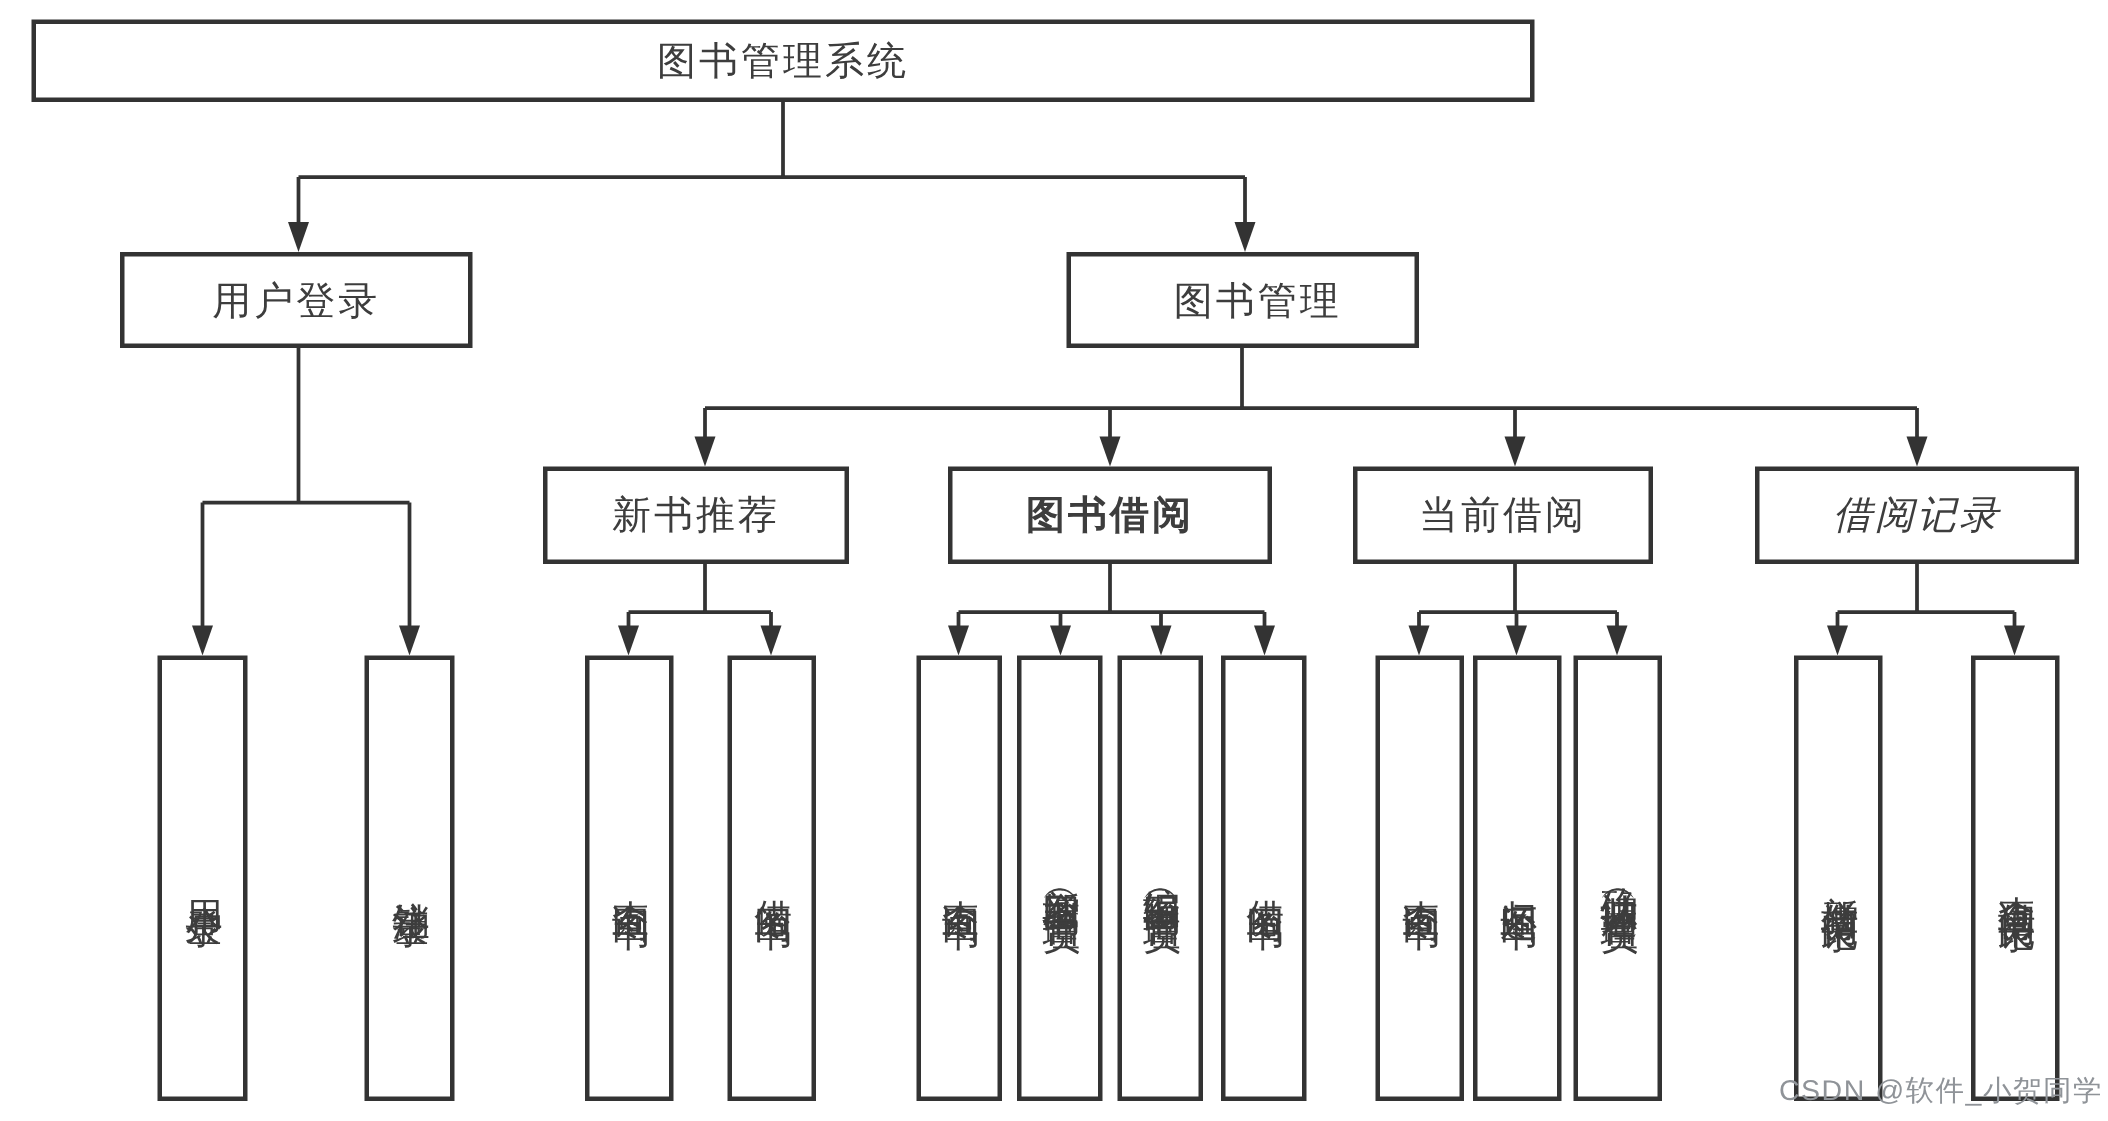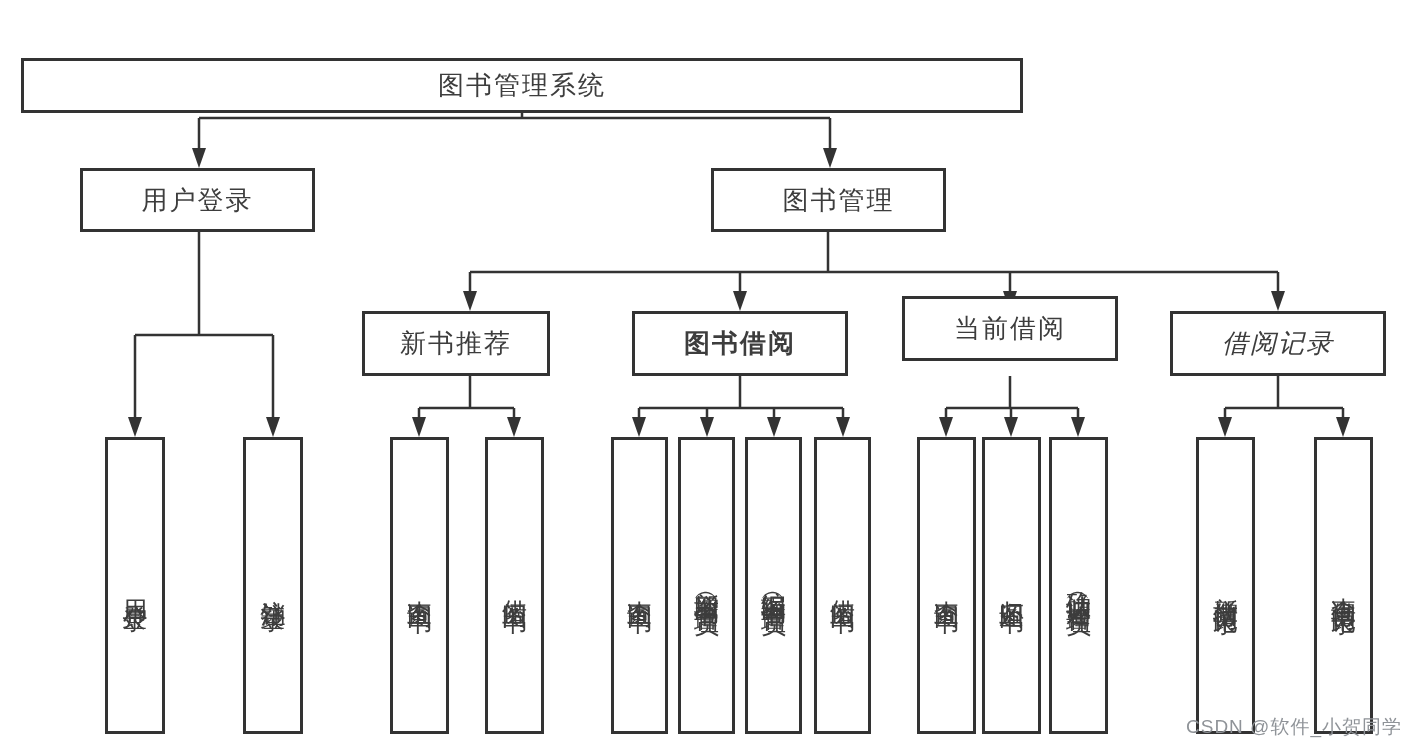--- a/index.html
+++ b/index.html
@@ -95,28 +95,28 @@
       <polygon points="767,417 781,417 774,437"></polygon>
       <polygon points="836,417 850,417 843,437"></polygon>
       <polygon points="939,417 953,417 946,437"></polygon>
       <polygon points="1004,417 1018,417 1011,437"></polygon>
       <polygon points="1071,417 1085,417 1078,437"></polygon>
       <polygon points="1218,417 1232,417 1225,437"></polygon>
       <polygon points="1336,417 1350,417 1343,437"></polygon>
     </g>
   </svg>
 
-  <div class="box" style="left:21px; top:13px; width:1002px; height:55px;margin-top:45px;">图书管理系统</div>
+  <div class="box" style="left:21px; top:13px; width:1002px; height:55px;">图书管理系统</div>
 
   <div class="box" style="left:80px; top:168px; width:235px; height:64px;">用户登录</div>
   <div class="box" style="left:711px; top:168px; width:235px; height:64px;padding-left:20px;">图书管理</div>
 
-  <div class="box" style="left:362px; top:311px; width:188px; height:65px;">新书推荐</div>
+  <div class="box" style="left:362px; top:311px; width:204px; height:65px;">新书推荐</div>
   <div class="box" style="left:632px; top:311px; width:216px; height:65px;font-weight:bold;">图书借阅</div>
-  <div class="box" style="left:902px; top:296px; width:216px; height:65px;">当前借阅</div>
+  <div class="box" style="left:902px; top:311px; width:200px; height:65px;">当前借阅</div>
   <div class="box" style="left:1170px; top:311px; width:216px; height:65px;font-style:italic;">借阅记录</div>
 
   <div class="vbox" style="left:105px; top:437px; width:60px; height:297px;">用户登录</div>
   <div class="vbox" style="left:243px; top:437px; width:60px; height:297px;">注销登录</div>
 
   <div class="vbox" style="left:390px; top:437px; width:59px; height:297px;">查询图书</div>
   <div class="vbox" style="left:485px; top:437px; width:59px; height:297px;">借阅图书</div>
 
   <div class="vbox" style="left:611px; top:437px; width:57px; height:297px;">查询图书</div>
   <div class="vbox" style="left:678px; top:437px; width:57px; height:297px;">新增图书（管理员）</div>

